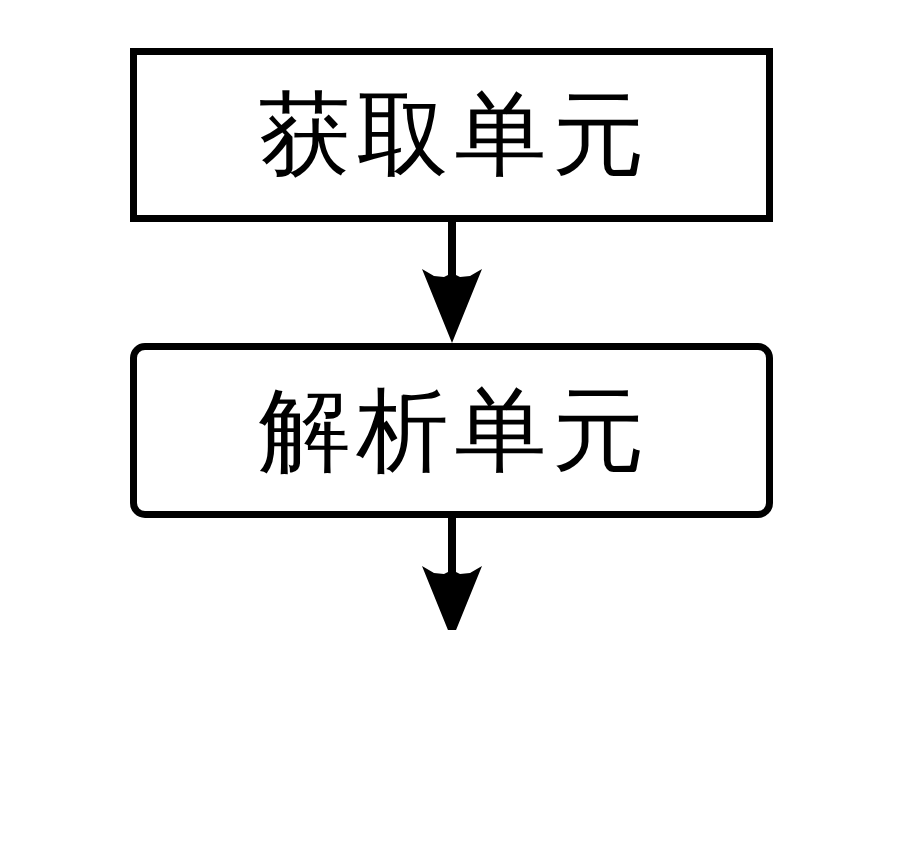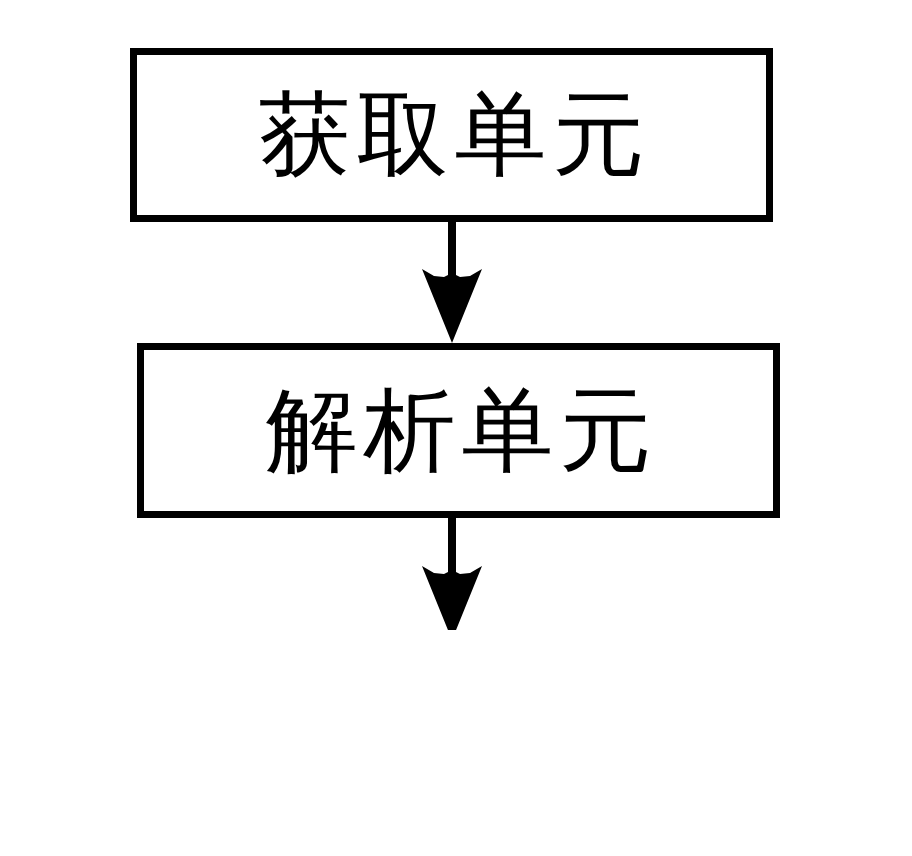--- a/index.html
+++ b/index.html
@@ -62,21 +62,21 @@
 
   <div class="connector" id="edge-0" style="left: 421px; top: 222px;">
     <svg width="62" height="121" viewBox="0 0 62 121">
 
       <rect x="27" y="0" width="8" height="83" fill="#000000"></rect>
 
       <path d="M31 121 L1 47 L13 54 L23 55 L31 51 L39 55 L49 54 L61 47 Z" fill="#000000"></path>
     </svg>
   </div>
 
-  <div class="node" id="node-1" style="left: 137px; top: 343px; width: 643px; height: 175px; border-color: rgb(0, 0, 0);">
+  <div class="node" id="node-1" style="left: 130px; top: 343px; width: 643px; height: 175px; border-color: rgb(0, 0, 0); border-radius: 15px;">
     <span class="node-label">解析单元</span>
   </div>
 
   <div class="connector" id="edge-1" style="left: 421px; top: 518px;">
     <svg width="62" height="122" viewBox="0 0 62 122">
       <rect x="27" y="0" width="8" height="84" fill="#000000"></rect>
       <path d="M31 122 L1 48 L13 55 L23 56 L31 52 L39 56 L49 55 L61 48 Z" fill="#000000"></path>
     </svg>
   </div>
 

